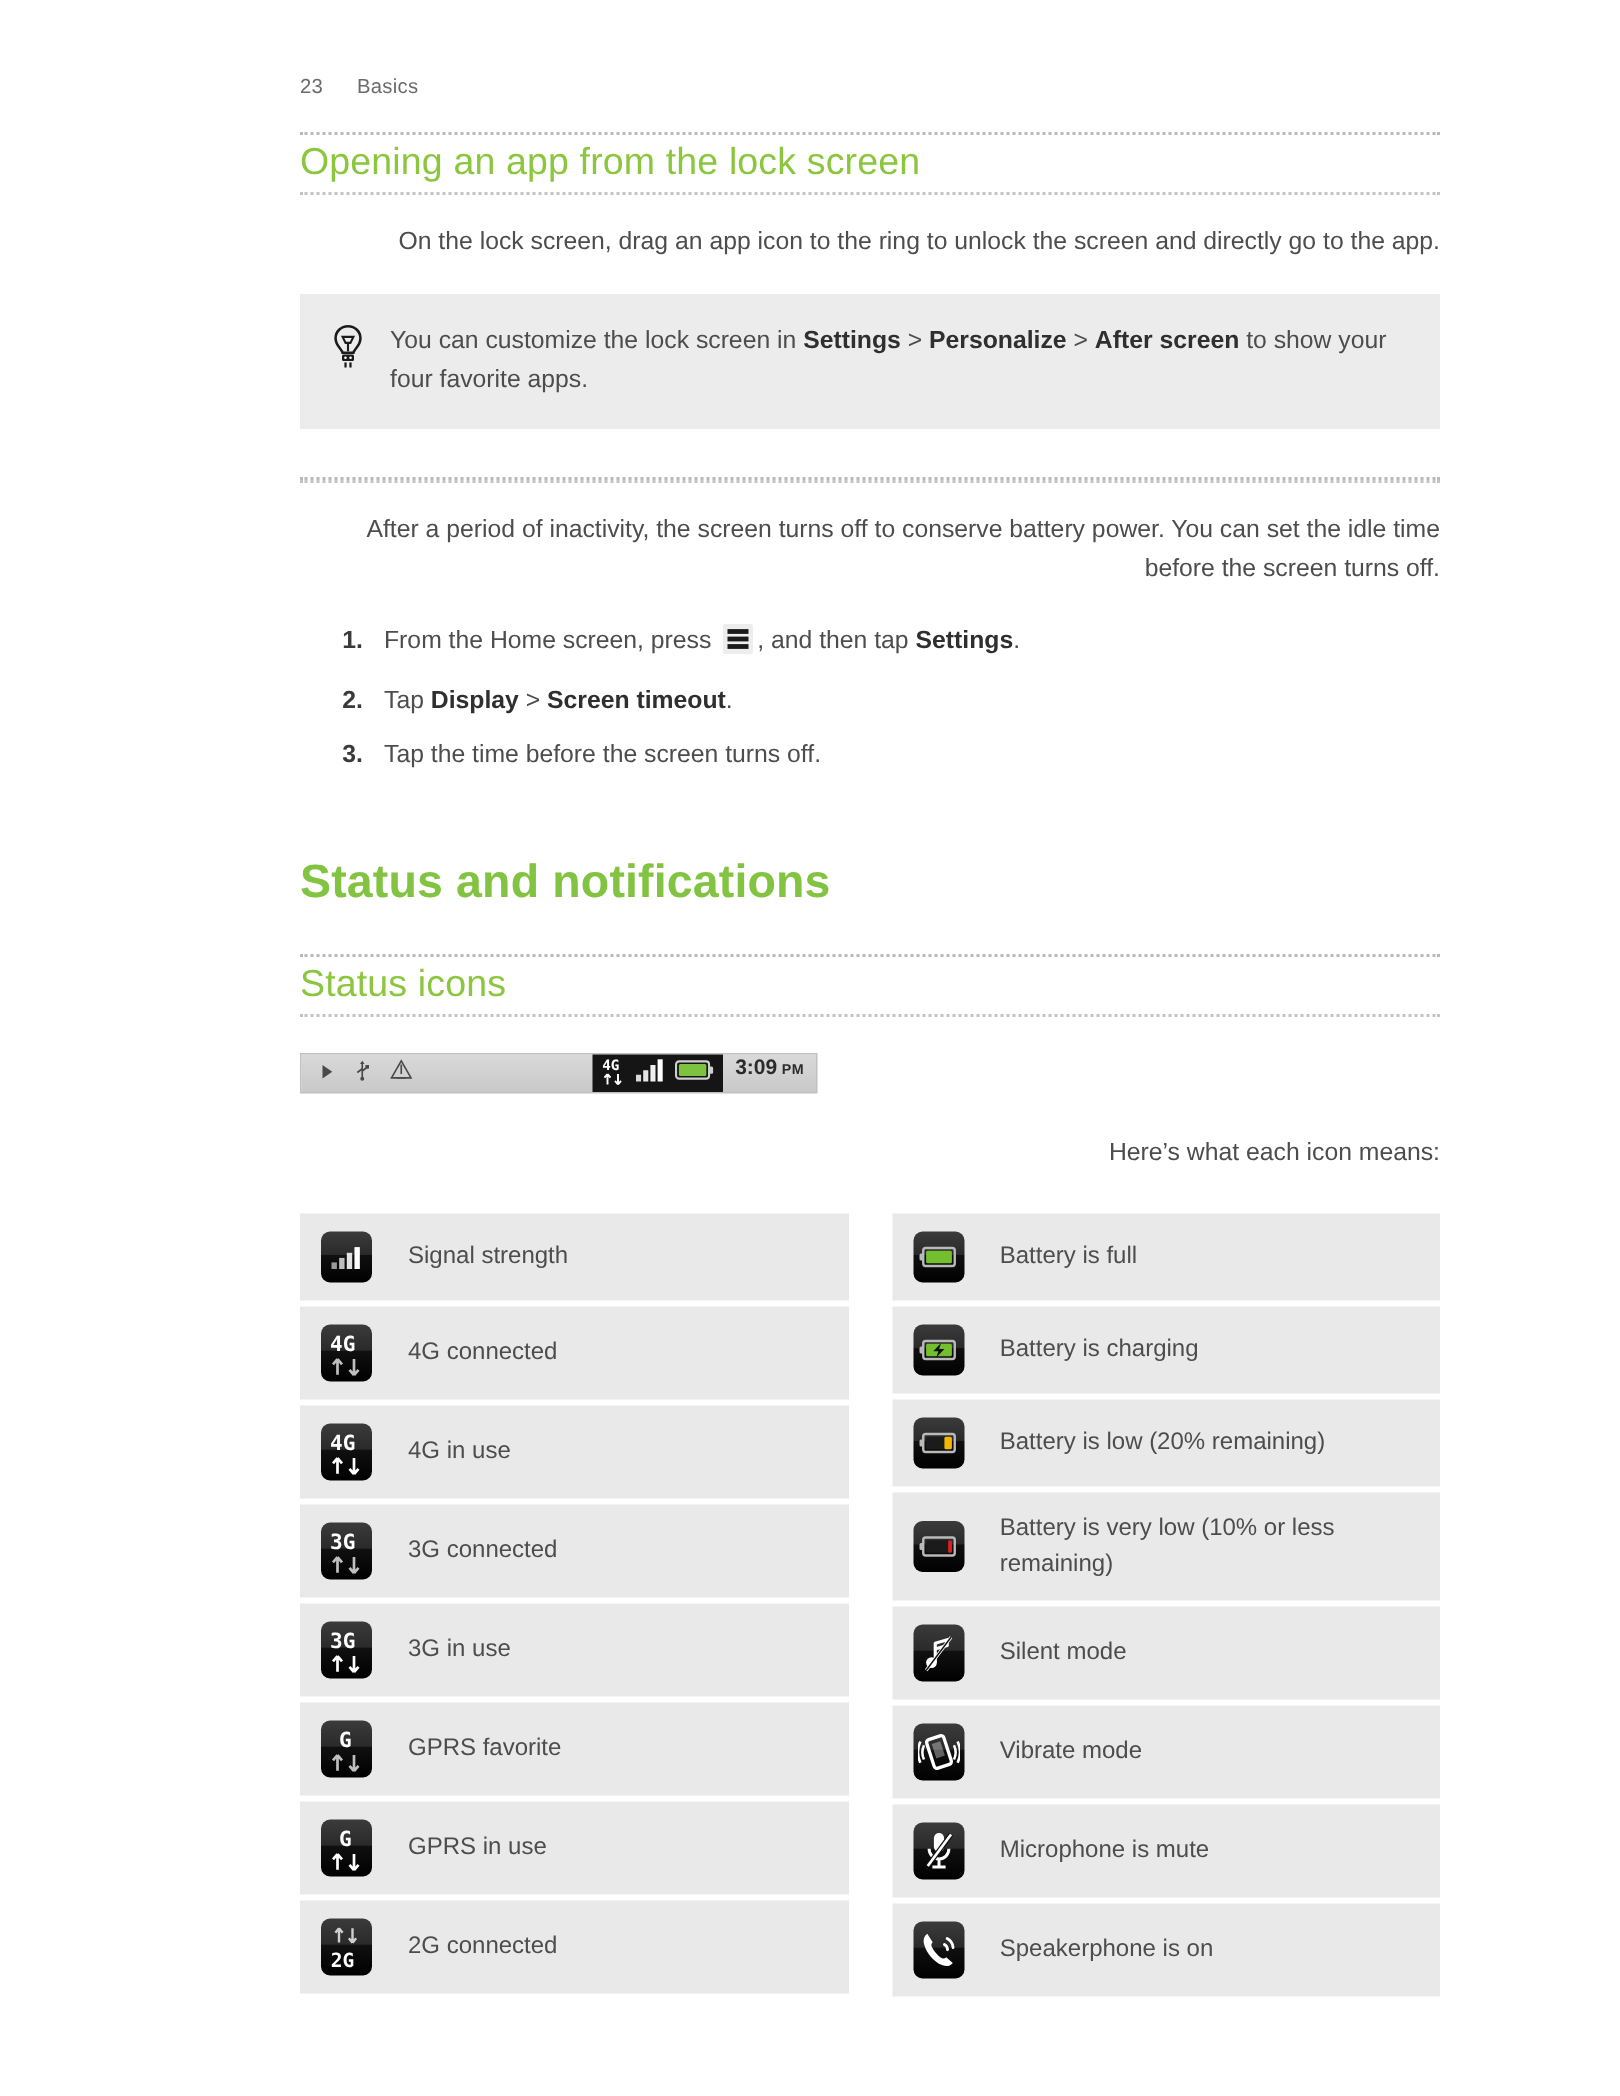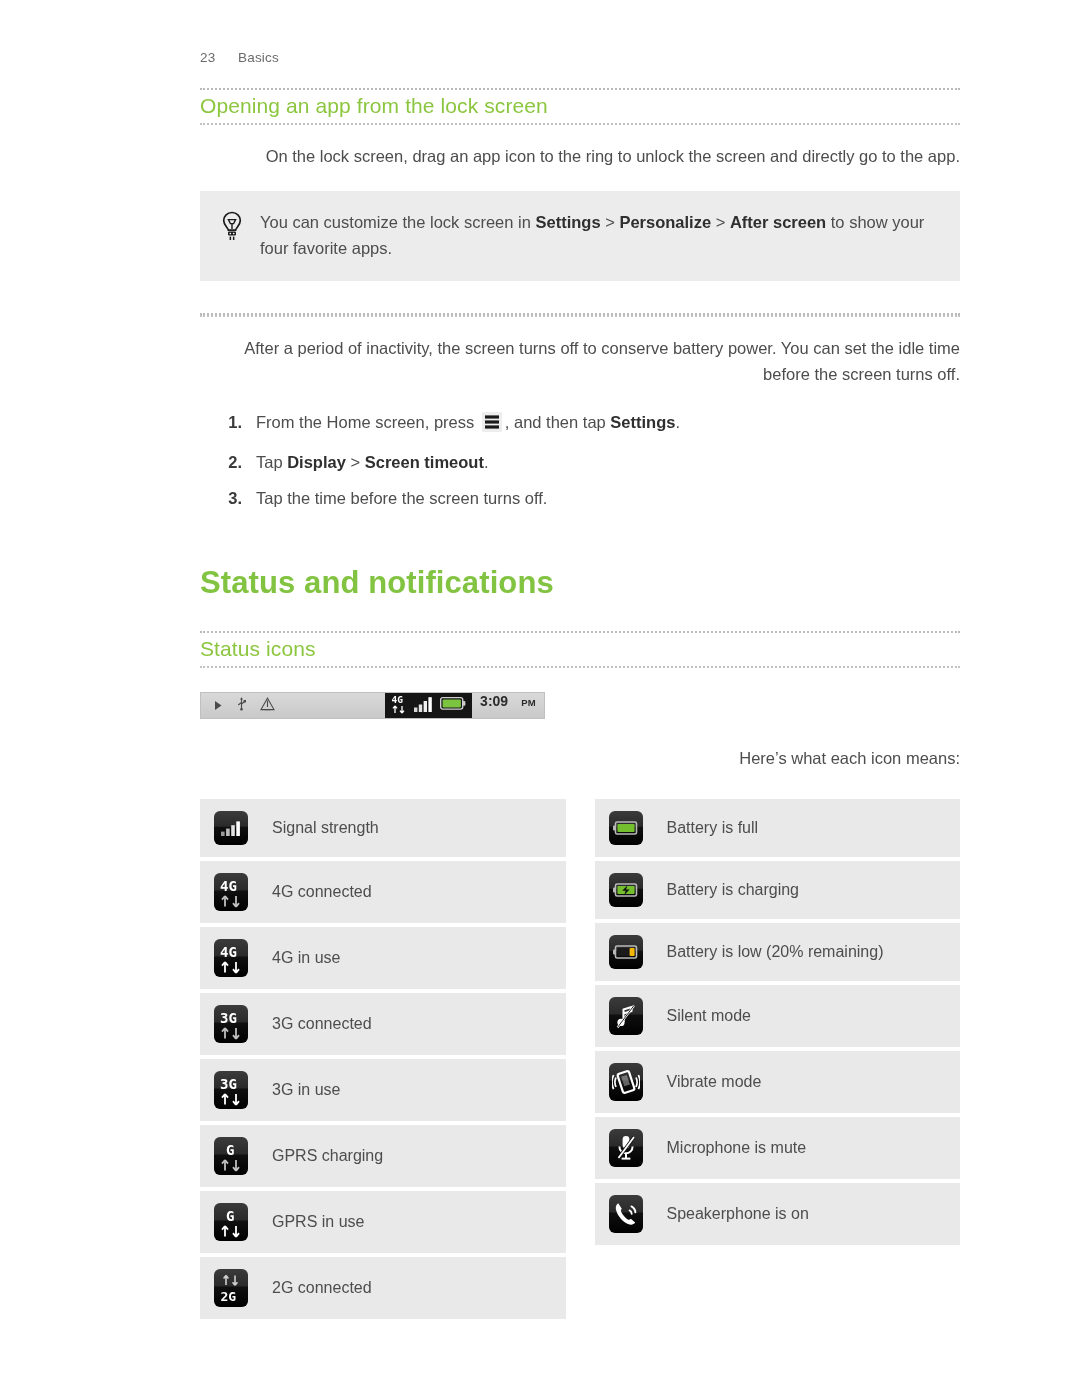--- a/index.html
+++ b/index.html
@@ -19,21 +19,21 @@
 
   
   .col { position:absolute; left:200px; top:88px; width:760px; }
 
   
   .h2-wrap { margin:0 0 14px 0; }
   .rule { height:0; border-top:2px dotted #b9b9b9; line-height:0; font-size:0; }
   .rule.thin { border-top:2px dotted #c3c3c3; }
   h2.sub {
     margin:0; padding:4px 0 5px 0;
-    font-size:21px; font-weight:400; color:#8cc63f;
+    font-size:25px; font-weight:400; color:#8cc63f;
     letter-spacing:.1px;
   }
   h1.major {
     margin:0; padding:0;
     font-size:31px; font-weight:700; color:#82c341;
     letter-spacing:.1px;
   }
 
   p.body { margin:0; font-size:16.5px; line-height:26px; color:#4d4d4d;text-align:right; }
   p.body b, .b { font-weight:700; color:#2f2f2f; }
@@ -54,21 +54,21 @@
   }
   ol.steps li .num { flex:0 0 34px; font-weight:700; color:#3a3a3a; text-align:right; padding-right:14px; }
   ol.steps li .txt { flex:1 1 auto; }
   .inline-icon { display:inline-block; vertical-align:-4px; margin:0 3px; }
 
   
   .statusbar { display:flex; align-items:stretch; height:27px; width:345px;
                background:linear-gradient(#d9d9d9,#c9c9c9); border:1px solid #c0c0c0; }
   .sb-left { display:flex; align-items:center; gap:12px; padding-left:13px; flex:1 1 auto; }
   .sb-dark { display:flex; align-items:center; gap:6px; background:#151515; padding:0 6px; }
-  .sb-time { display:flex; align-items:baseline; gap:13px; padding:0 8px; font-weight:700;
+  .sb-time { display:flex; align-items:baseline; gap:3px; padding:0 8px; font-weight:700;
              font-size:14px; color:#2b2b2b; }
   .sb-time .ampm { font-size:9.5px; font-weight:700; letter-spacing:.3px; }
 
   
   .icon-table { display:flex; gap:29px; }
   .icon-col { flex:1 1 50%; display:flex; flex-direction:column; gap:4px; }
   .cell { display:flex; align-items:center; background:#e9e9e9; padding:12px 14px; min-height:55px; }
   .cell .glyph { flex:0 0 38px; margin-right:20px; }
   .cell .label { font-size:16px; line-height:24px; color:#4d4d4d; }
 
@@ -276,21 +276,21 @@
         <div class="cell">
           <span class="glyph">
             <span class="tile">
               <svg width="26" height="34" viewBox="0 0 26 34">
                 <text x="8" y="15.5" font-family="DejaVu Sans Mono, monospace" font-size="14" font-weight="bold" fill="#fff">G</text>
                 <path d="M7 31.5V21.5M7 21l-3 3.6M7 21l3 3.6" stroke="#bfbfbf" stroke-width="1.8" fill="none"></path>
                 <path d="M18 21v10.2M18 31.8l-3-3.6M18 31.8l3-3.6" stroke="#bfbfbf" stroke-width="1.8" fill="none"></path>
               </svg>
             </span>
           </span>
-          <span class="label">GPRS charging</span>
+          <span class="label">GPRS favorite</span>
         </div>
 
         <div class="cell">
           <span class="glyph">
             <span class="tile">
               <svg width="26" height="34" viewBox="0 0 26 34">
                 <text x="8" y="15.5" font-family="DejaVu Sans Mono, monospace" font-size="14" font-weight="bold" fill="#fff">G</text>
                 <path d="M7 31.5V21.5M7 21l-3 3.6M7 21l3 3.6" stroke="#fff" stroke-width="1.8" fill="none"></path>
                 <path d="M18 21v10.2M18 31.8l-3-3.6M18 31.8l3-3.6" stroke="#fff" stroke-width="1.8" fill="none"></path>
               </svg>
@@ -349,20 +349,33 @@
                 <rect x="3.5" y="4" width="21" height="12" rx="1.6" fill="none" stroke="#b9b9b9" stroke-width="1.6"></rect>
                 <rect x="1" y="7.6" width="2.8" height="4.8" rx="1" fill="#b9b9b9"></rect>
                 <rect x="5.4" y="5.9" width="17.2" height="8.2" rx="1" fill="#1b1b1b"></rect>
                 <rect x="17.6" y="5.9" width="5" height="8.2" rx="1" fill="#f2b705"></rect>
               </svg>
             </span>
           </span>
           <span class="label">Battery is low (20% remaining)</span>
         </div>
 
+        <div class="cell">
+          <span class="glyph">
+            <span class="tile sq">
+              <svg width="28" height="20" viewBox="0 0 28 20">
+                <rect x="3.5" y="4" width="21" height="12" rx="1.6" fill="none" stroke="#b9b9b9" stroke-width="1.6"></rect>
+                <rect x="1" y="7.6" width="2.8" height="4.8" rx="1" fill="#b9b9b9"></rect>
+                <rect x="5.4" y="5.9" width="17.2" height="8.2" rx="1" fill="#1b1b1b"></rect>
+                <rect x="20.1" y="5.9" width="2.5" height="8.2" rx="1" fill="#e02020"></rect>
+              </svg>
+            </span>
+          </span>
+          <span class="label">Battery is very low (10% or less remaining)</span>
+        </div>
 
         <div class="cell">
           <span class="glyph">
             <span class="tile">
               <svg width="24" height="28" viewBox="0 0 24 28">
                 <path d="M9.5 20V7.5l8-2.4V9L9.5 11.4" stroke="#fff" stroke-width="2.1" fill="none" stroke-linejoin="round"></path>
                 <circle cx="7" cy="20.4" r="3.6" fill="#fff"></circle>
                 <path d="M3.5 25.5L20 3.5" stroke="#fff" stroke-width="2.1"></path>
                 <path d="M3.5 25.5L20 3.5" stroke="#111" stroke-width="0.9"></path>
               </svg>

